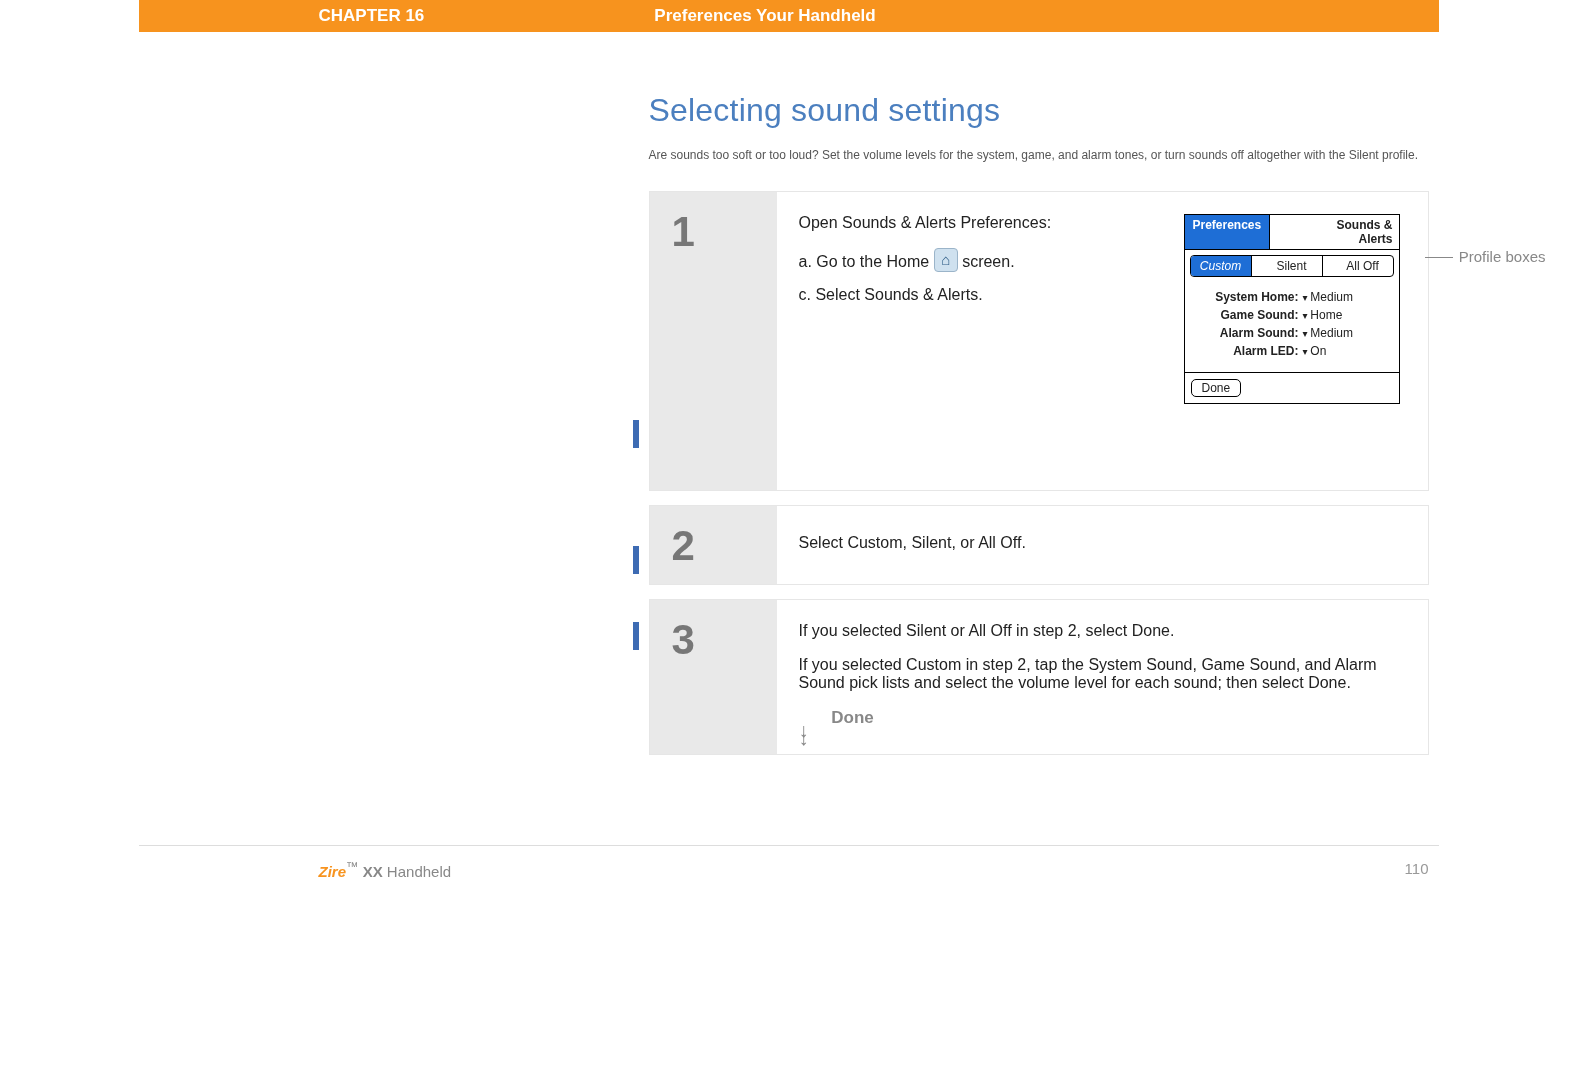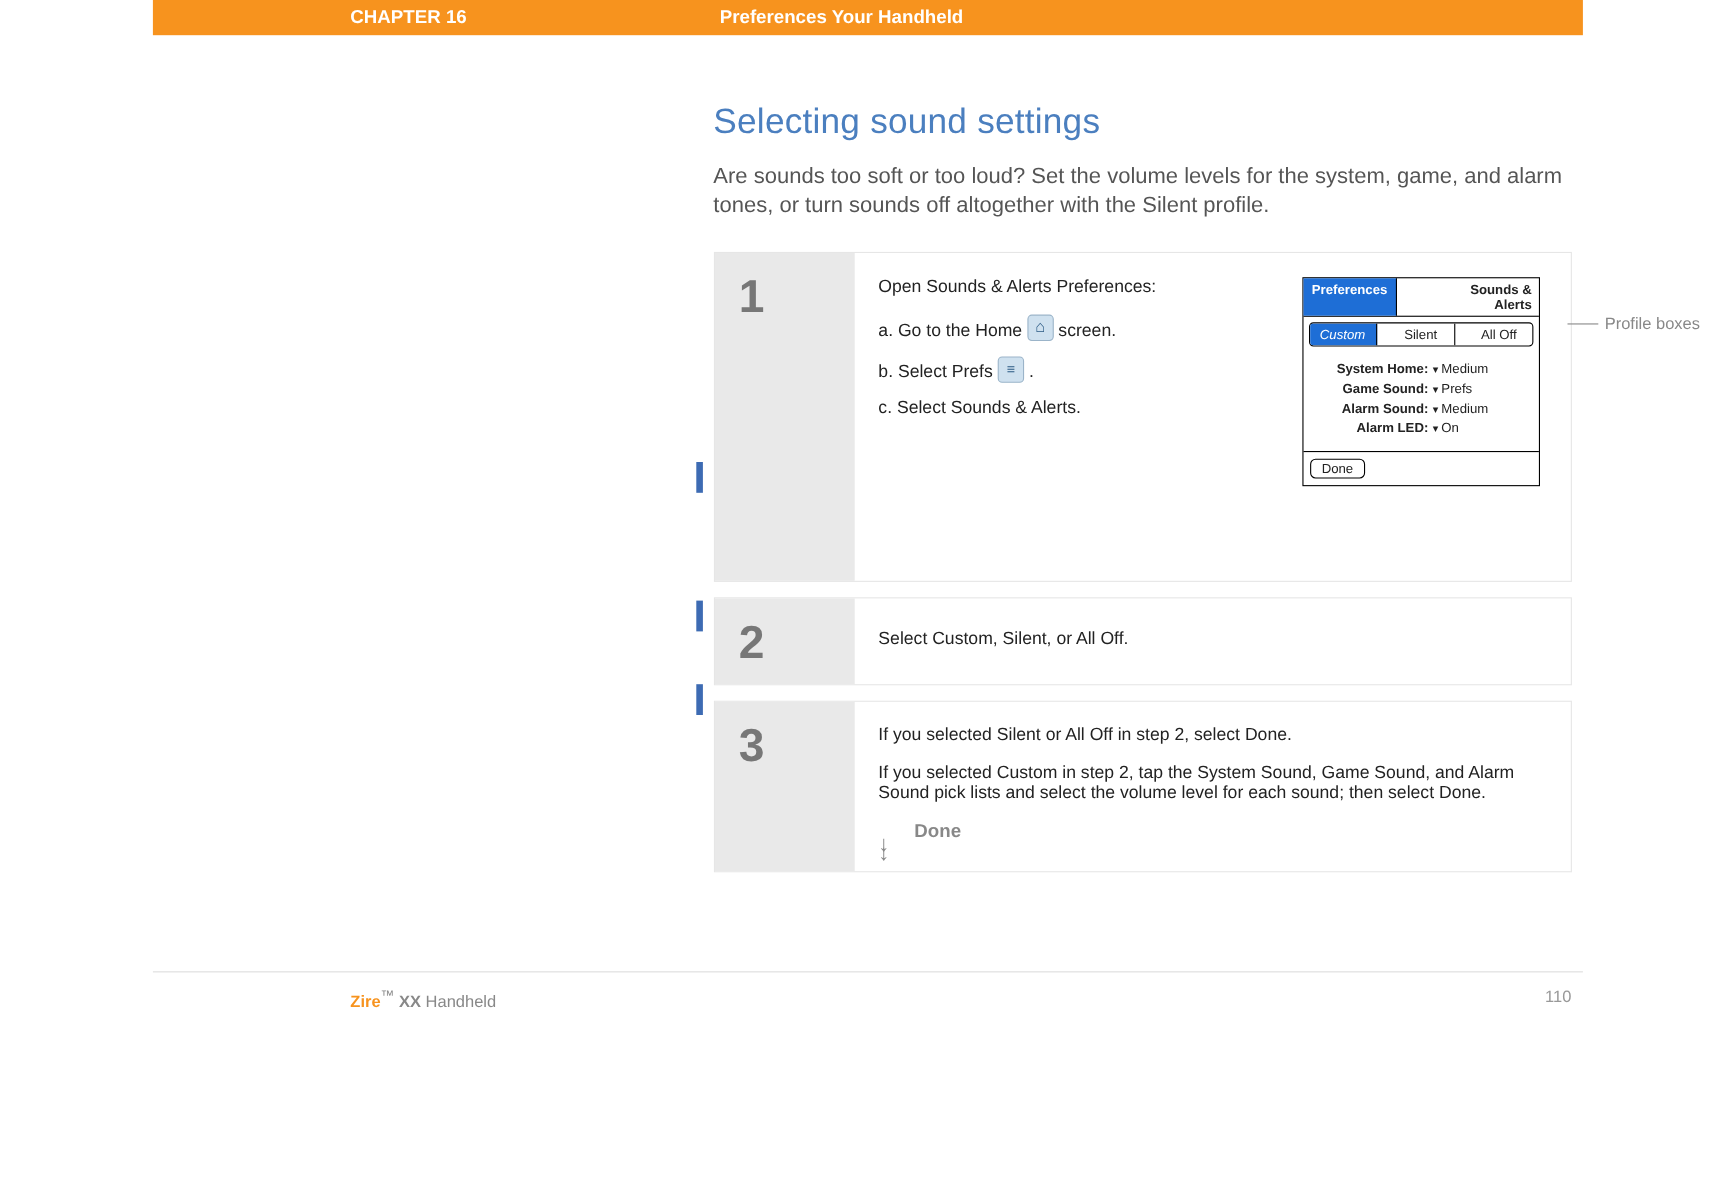--- a/index.html
+++ b/index.html
@@ -40,21 +40,21 @@
   }
   .section-title{
     color:var(--headblue);
     font-size:32px;
     font-weight:500;
     margin:0 0 18px 510px;
     letter-spacing:0.2px;
   }
   .intro{
     color:#555;
-    font-size:20px;
+    font-size:12px;
     line-height:1.35;
     margin:0 10px 28px 510px;
     max-width:790px;
   }
   
   .step{
     display:flex;
     margin-left:510px;
     margin-right:10px;
     background:#fff;
@@ -221,21 +221,21 @@
   .footer{
     border-top:1px solid #ddd;
     margin-top:90px;
     padding:14px 10px 0 180px;
     display:flex;
     justify-content:space-between;
     color:#999;
     font-size:15px;
   }
   .footer .brand{color:#888;}
-  .footer .brand b.orange{color:var(--orange);}
+  .footer .brand b.orange{color:var(--orange);font-style:italic;}
   .step1-content{min-height:250px; padding-right:260px;}
 </style>
 </head>
 <body>
 
 <div class="page">
 
   <div class="headerbar">
     <span class="chap">CHAPTER 16</span>
     <span class="title">Preferences Your Handheld</span>
@@ -249,46 +249,41 @@
     <div class="step">
       <div class="numcol">1</div>
       <div class="content step1-content">
         <p>Open Sounds &amp; Alerts Preferences:</p>
         <div class="sub">
           <div class="subitem">
             <span>a.  Go to the Home </span>
             <span class="inline-icon home"></span>
             <span> screen.</span>
           </div>
-          <div class="subitem">
-            <span>b.  Select Prefs </span>
-            <span class="inline-icon prefs"></span>
-            <span>.</span>
-          </div>
           <div class="subitem">c.  Select Sounds &amp; Alerts.</div>
         </div>
 
         <div class="pref-shot">
           <div class="titlebar">
             <div class="tblue">Preferences</div>
             <div class="tright">Sounds &amp; Alerts</div>
           </div>
           <div class="tabs">
             <div class="tab active">Custom</div>
             <div class="tab">Silent</div>
             <div class="tab">All Off</div>
           </div>
           <div class="rows">
             <div class="row">
               <span class="label">System Home:</span>
               <span class="pick">Medium</span>
             </div>
             <div class="row">
               <span class="label">Game Sound:</span>
-              <span class="pick">Prefs</span>
+              <span class="pick">Home</span>
             </div>
             <div class="row">
               <span class="label">Alarm Sound:</span>
               <span class="pick">Medium</span>
             </div>
             <div class="row">
               <span class="label">Alarm LED:</span>
               <span class="pick">On</span>
             </div>
           </div>

